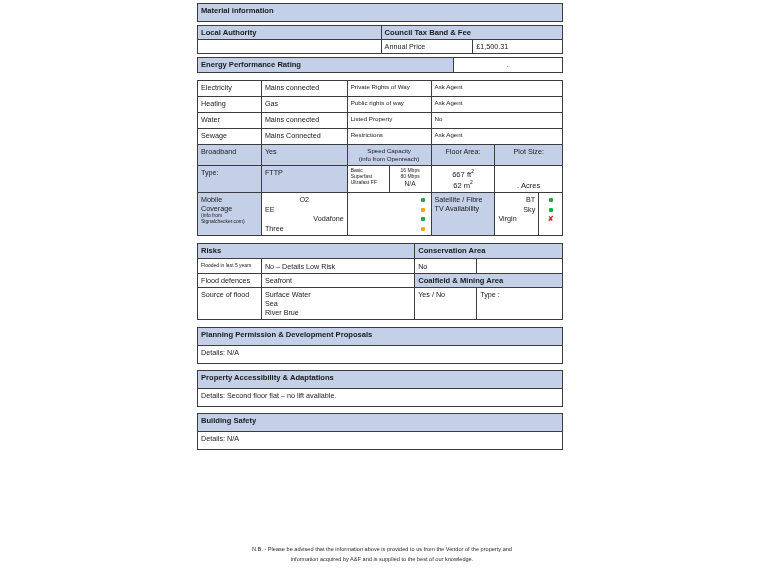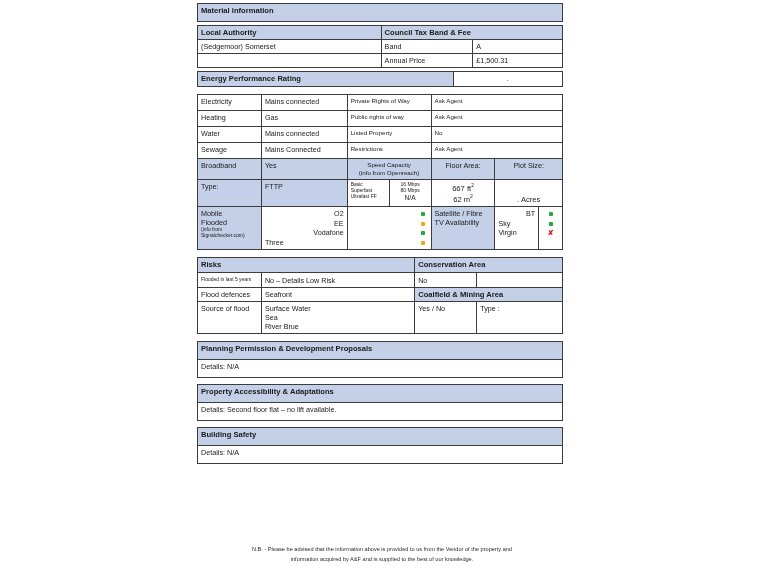--- a/index.html
+++ b/index.html
@@ -75,25 +75,20 @@
         <col style="width:50.3%">
           <col style="width:25.1%">
           <col style="width:24.6%">
       </colgroup>
       <tbody>
           <tr>
         <td class="hdr">Local Authority</td>
         <td class="hdr" colspan="2">Council Tax Band &amp; Fee</td>
       </tr>
       <tr>
-        <td>(Sedgemoor) Somerset</td>
-        <td>Band</td>
-        <td>A</td>
-      </tr>
-      <tr>
         <td></td>
         <td>Annual Price</td>
         <td>£1,500.31</td>
       </tr>
     </tbody>
       </table>
 
     <table class="t">
         <tbody>
           <tr class="spacer">
@@ -188,43 +183,43 @@
         <td class="ctr" style="font-size:7.6px">
           <div><span>667 ft</span><span class="sup">2</span></div>
           <div><span>62 m</span><span class="sup">2</span></div>
         </td>
         <td class="ctr" colspan="2" style="vertical-align:bottom;font-size:7.6px">.  Acres</td>
       </tr>
 
       <tr>
         <td class="blue">
           <div>Mobile</div>
-          <div>Flooded</div>
+          <div>Coverage</div>
           <div class="tiny">(info from</div>
           <div class="tiny">Signalchecker.com)</div>
         </td>
         <td>
-          <div class="dot-row" style="text-align:right">O2</div>
-          <div class="dot-row" style="text-align:right">EE</div>
+          <div class="dot-row" style="text-align:center">O2</div>
+          <div class="dot-row" style="text-align:left">EE</div>
           <div class="dot-row" style="text-align:right">Vodafone</div>
           <div class="dot-row" style="text-align:left">Three</div>
         </td>
         <td colspan="2" style="padding-right:6px">
           <div class="dot-row" style="text-align:right"><span class="dot" style="background:#1faa3c"></span></div>
           <div class="dot-row" style="text-align:right"><span class="dot" style="background:#f2a71b"></span></div>
           <div class="dot-row" style="text-align:right"><span class="dot" style="background:#1faa3c"></span></div>
           <div class="dot-row" style="text-align:right"><span class="dot" style="background:#f2a71b"></span></div>
         </td>
         <td class="blue">
           <div>Satellite / Fibre</div>
           <div>TV Availability</div>
         </td>
         <td>
           <div class="dot-row" style="text-align:right">BT</div>
-          <div class="dot-row" style="text-align:left">Sky</div>
+          <div class="dot-row" style="text-align:right">Sky</div>
           <div class="dot-row" style="text-align:left">Virgin</div>
         </td>
         <td class="ctr">
           <div class="dot-row"><span class="dot" style="background:#1faa3c"></span></div>
           <div class="dot-row"><span class="dot" style="background:#1faa3c"></span></div>
           <div class="dot-row"><span class="xmark">✘</span></div>
         </td>
       </tr>
     </tbody>
       </table>

